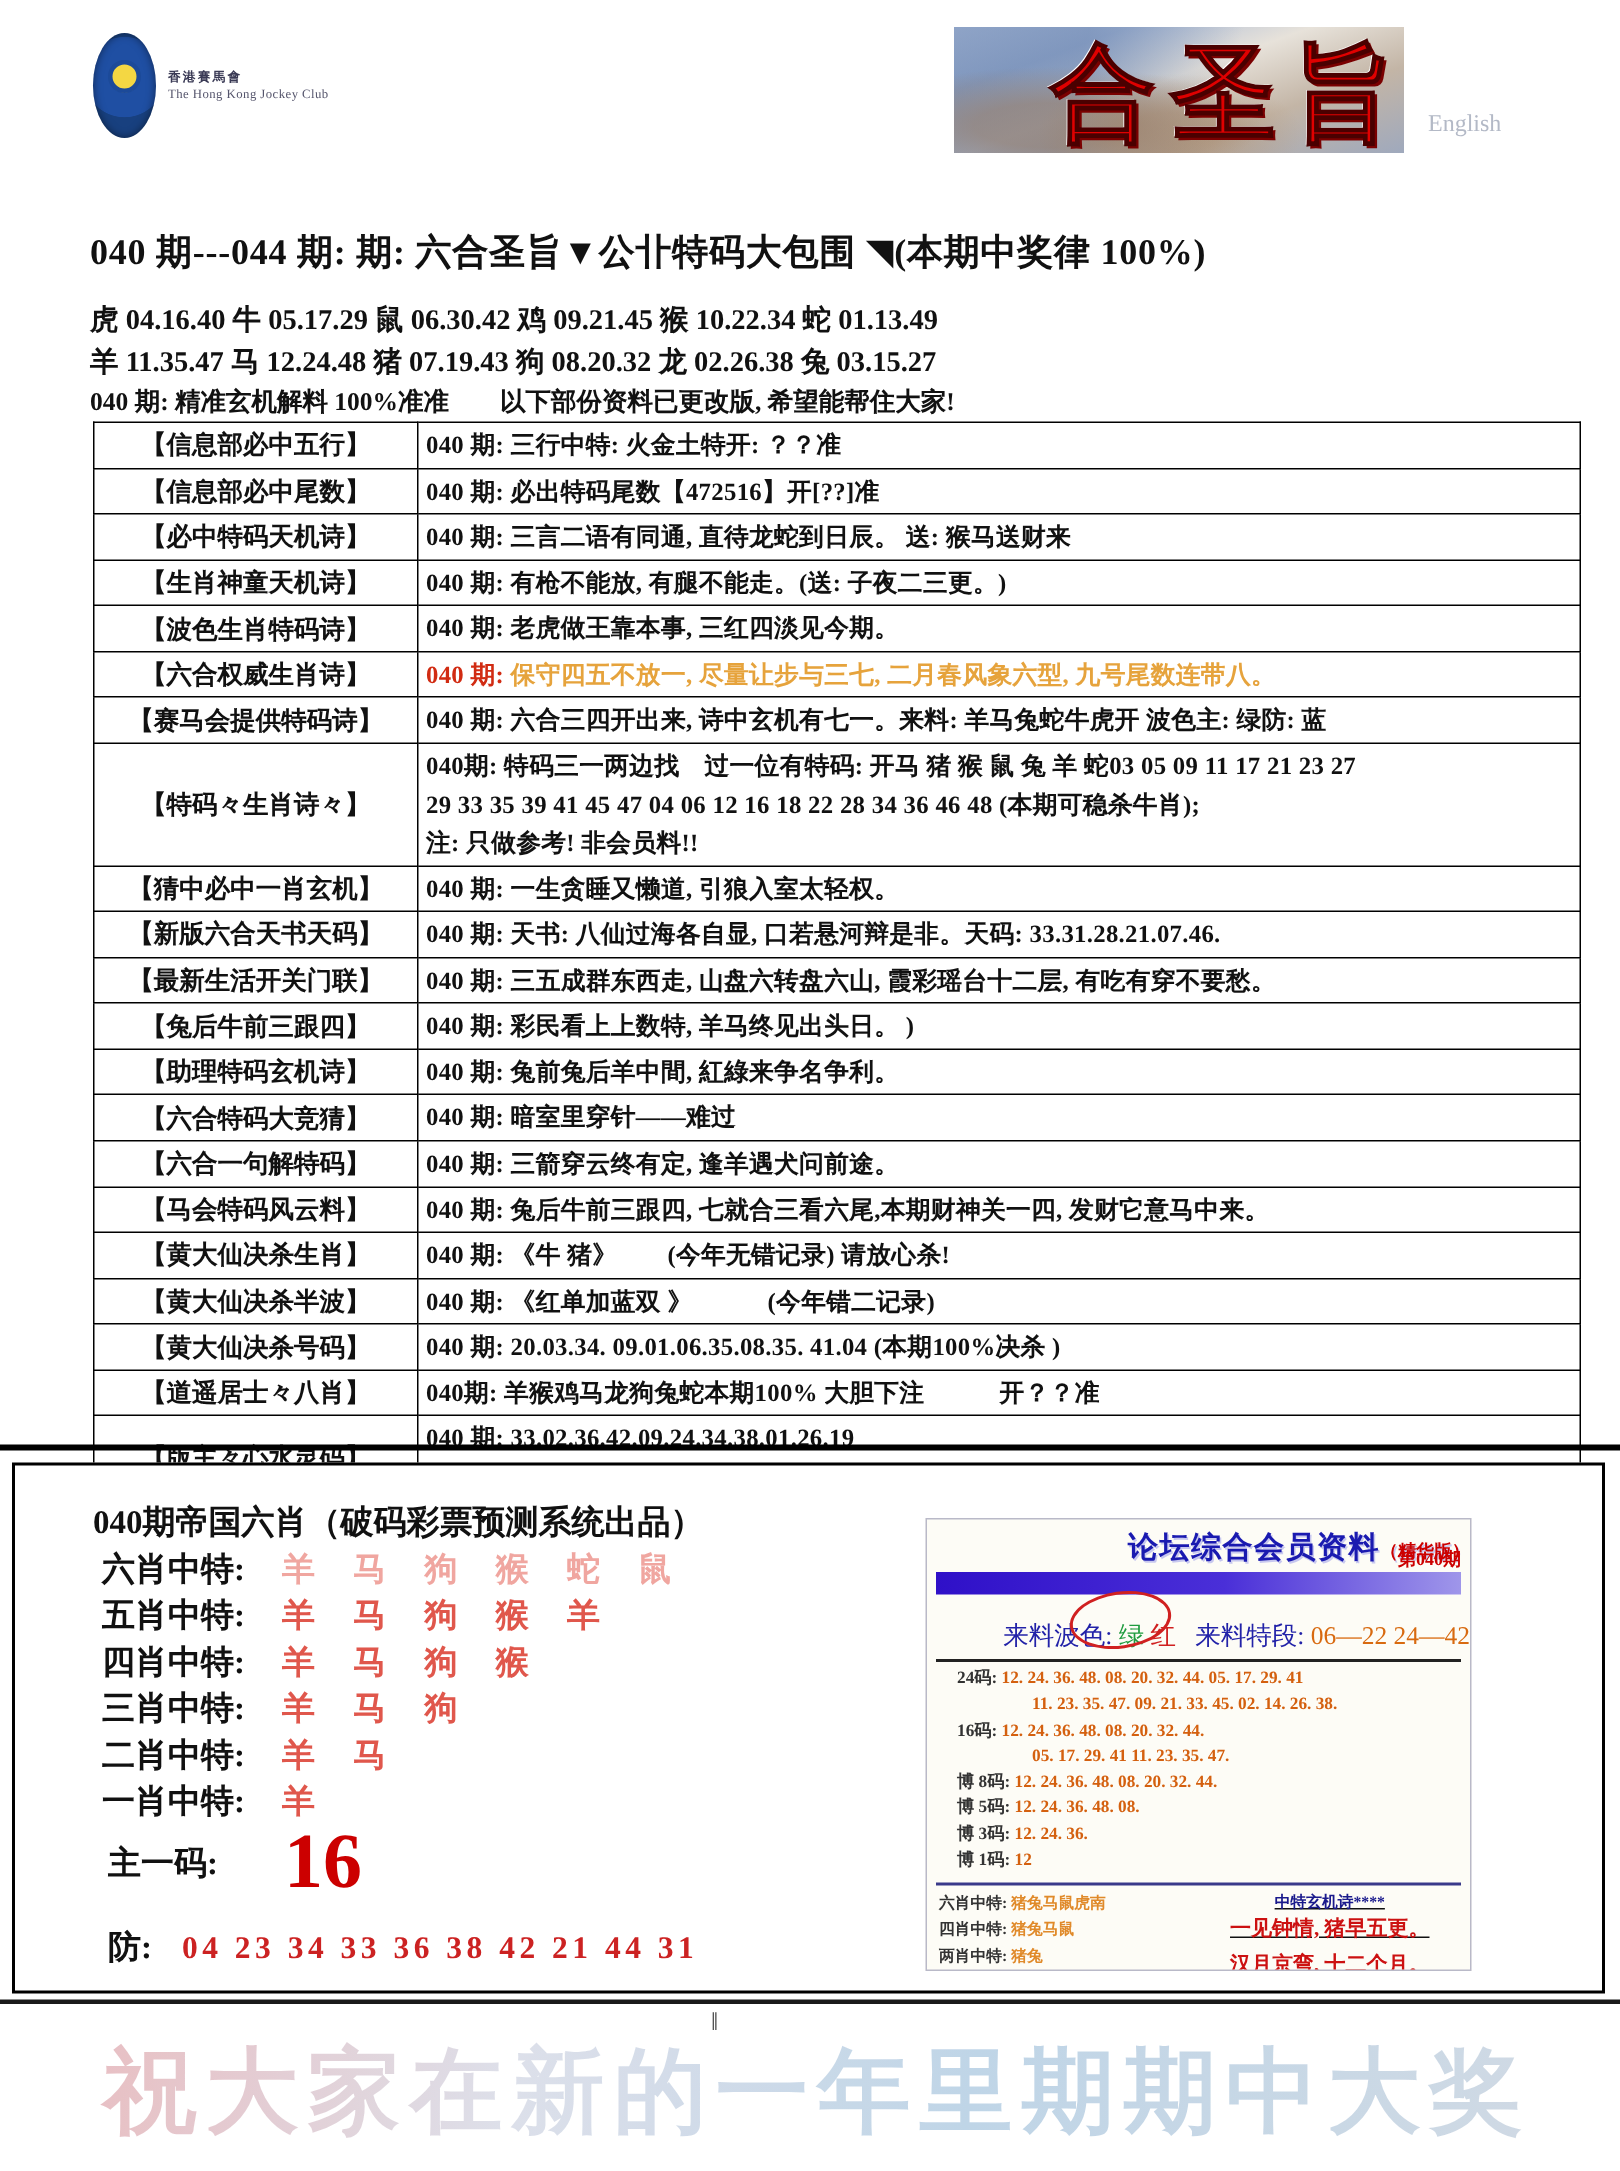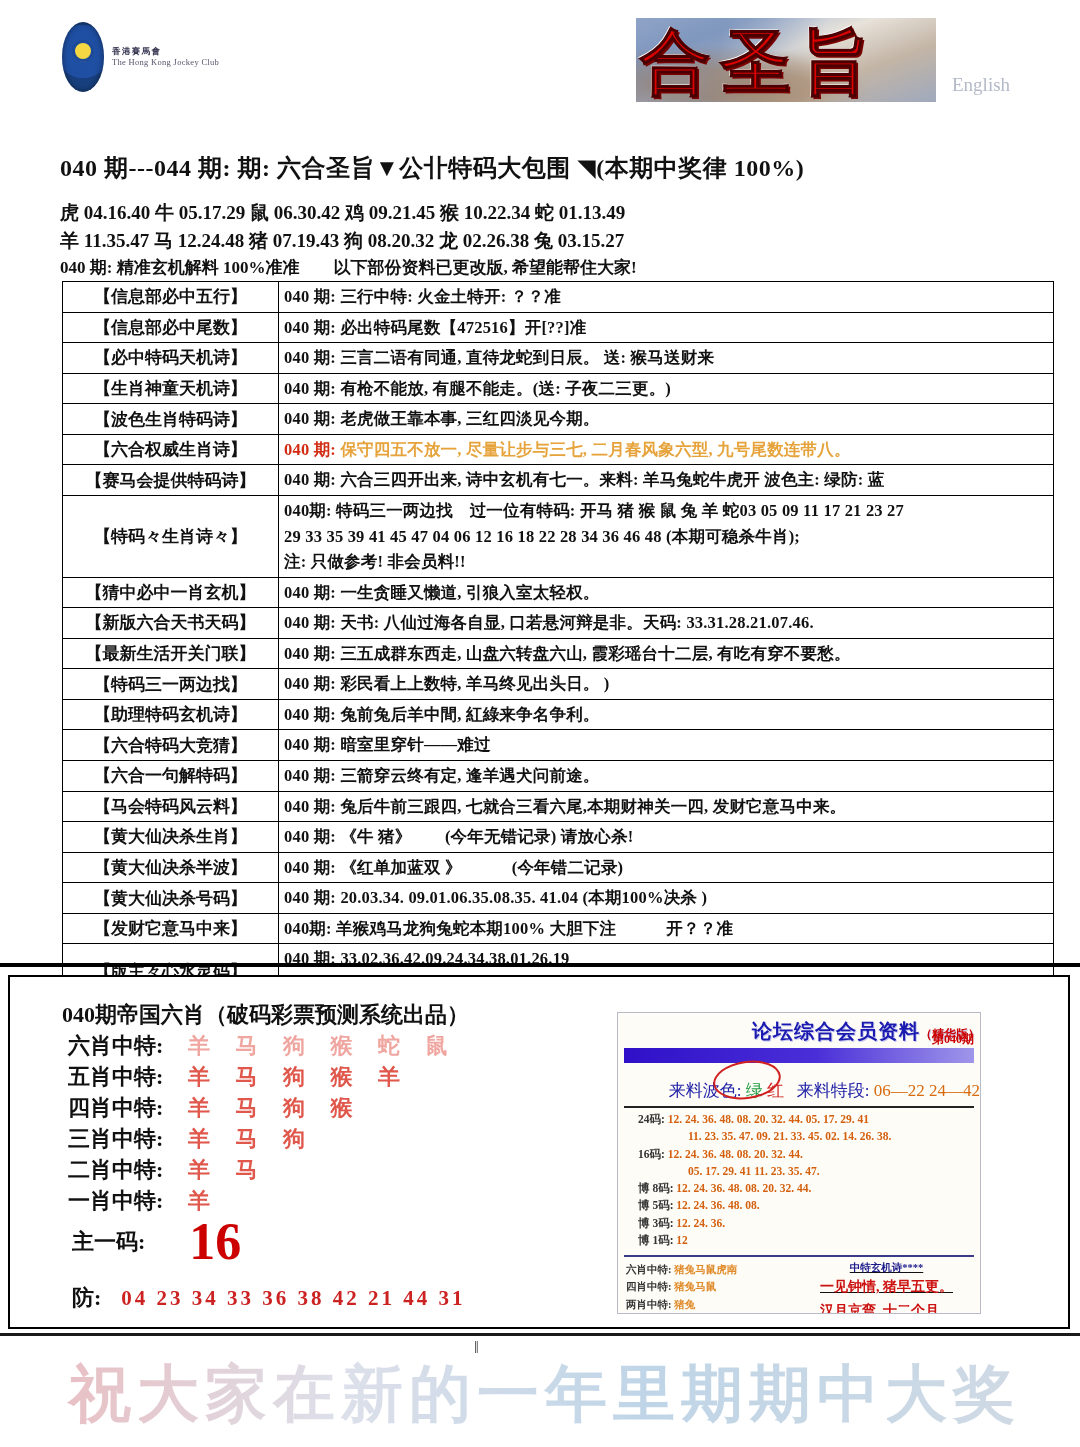--- a/index.html
+++ b/index.html
@@ -28,24 +28,24 @@
   .title-img{position:absolute;left:592px;top:18px;width:300px;height:84px;
     background:linear-gradient(160deg,#cfd9ea 0%,#aebdd6 22%,#e7e2da 45%,#c3b5a6 70%,#9fa9bd 100%);
     overflow:hidden;}
   .title-img:before{content:"";position:absolute;inset:0;
     background:
       radial-gradient(ellipse at 22% 78%, rgba(150,120,95,.55) 0 16%, rgba(0,0,0,0) 42%),
       radial-gradient(ellipse at 48% 85%, rgba(170,140,110,.5) 0 14%, rgba(0,0,0,0) 40%),
       linear-gradient(105deg, rgba(90,120,170,.55) 0 28%, rgba(255,255,255,0) 60%);}
   .title-cn{position:absolute;left:596px;top:14px;width:300px;height:96px;
     font-family:"DejaVu Serif",serif;font-weight:bold;font-size:70px;color:#e00000;
-    letter-spacing:10px;line-height:96px;text-align:left;
+    letter-spacing:10px;line-height:96px;text-align:right;
     text-shadow:2px 2px 0 #7a0000, -1px -1px 0 #ffffff;
     -webkit-text-stroke:1px #4a0000;}
-  .title-en{position:absolute;left:908px;top:74px;font-size:19px;color:#9aa2b4;
+  .title-en{position:absolute;left:908px;top:74px;font-size:16px;color:#9aa2b4;
     font-family:"Liberation Serif",serif;opacity:.75;}
 
   
   .head-line{position:absolute;left:60px;top:152px;width:960px;
     font-size:24px;font-weight:bold;letter-spacing:.5px;white-space:nowrap;}
   .zodiac{position:absolute;left:60px;width:960px;font-size:19px;font-weight:bold;white-space:nowrap;}
   .zodiac.l1{top:200px;}
   .zodiac.l2{top:228px;}
   .note-line{position:absolute;left:60px;top:256px;width:960px;font-size:17px;font-weight:bold;white-space:nowrap;}
 
@@ -199,21 +199,21 @@
             <span class="vline">040 期: 天书: 八仙过海各自显, 口若悬河辩是非。天码: 33.31.28.21.07.46.</span>
           </td>
         </tr>
         <tr>
           <td class="k">【最新生活开关门联】</td>
           <td class="v">
             <span class="vline">040 期: 三五成群东西走, 山盘六转盘六山, 霞彩瑶台十二层, 有吃有穿不要愁。</span>
           </td>
         </tr>
         <tr>
-          <td class="k">【特码三一两边找】</td>
+          <td class="k">【兔后牛前三跟四】</td>
           <td class="v">
             <span class="vline">040 期: 彩民看上上数特, 羊马终见出头日。 )</span>
           </td>
         </tr>
         <tr>
           <td class="k">【助理特码玄机诗】</td>
           <td class="v">
             <span class="vline">040 期: 兔前兔后羊中間, 紅綠来争名争利。</span>
           </td>
         </tr>
@@ -247,21 +247,21 @@
             <span class="vline">040 期: 《红单加蓝双 》　　　(今年错二记录)</span>
           </td>
         </tr>
         <tr>
           <td class="k">【黄大仙决杀号码】</td>
           <td class="v">
             <span class="vline">040  期: 20.03.34. 09.01.06.35.08.35. 41.04 (本期100%决杀 )</span>
           </td>
         </tr>
         <tr>
-          <td class="k">【发财它意马中来】</td>
+          <td class="k">【道遥居士々八肖】</td>
           <td class="v">
             <span class="vline">040期: 羊猴鸡马龙狗兔蛇本期100% 大胆下注　　　开？？准</span>
           </td>
         </tr>
         <tr>
           <td class="k">【版主々心水灵码】</td>
           <td class="v">
             <span class="vline">040 期: 33.02.36.42.09.24.34.38.01.26.19</span>
             <span class="vline">41.44.18.14.39.25.06.29.20.46.47</span>
           </td>

